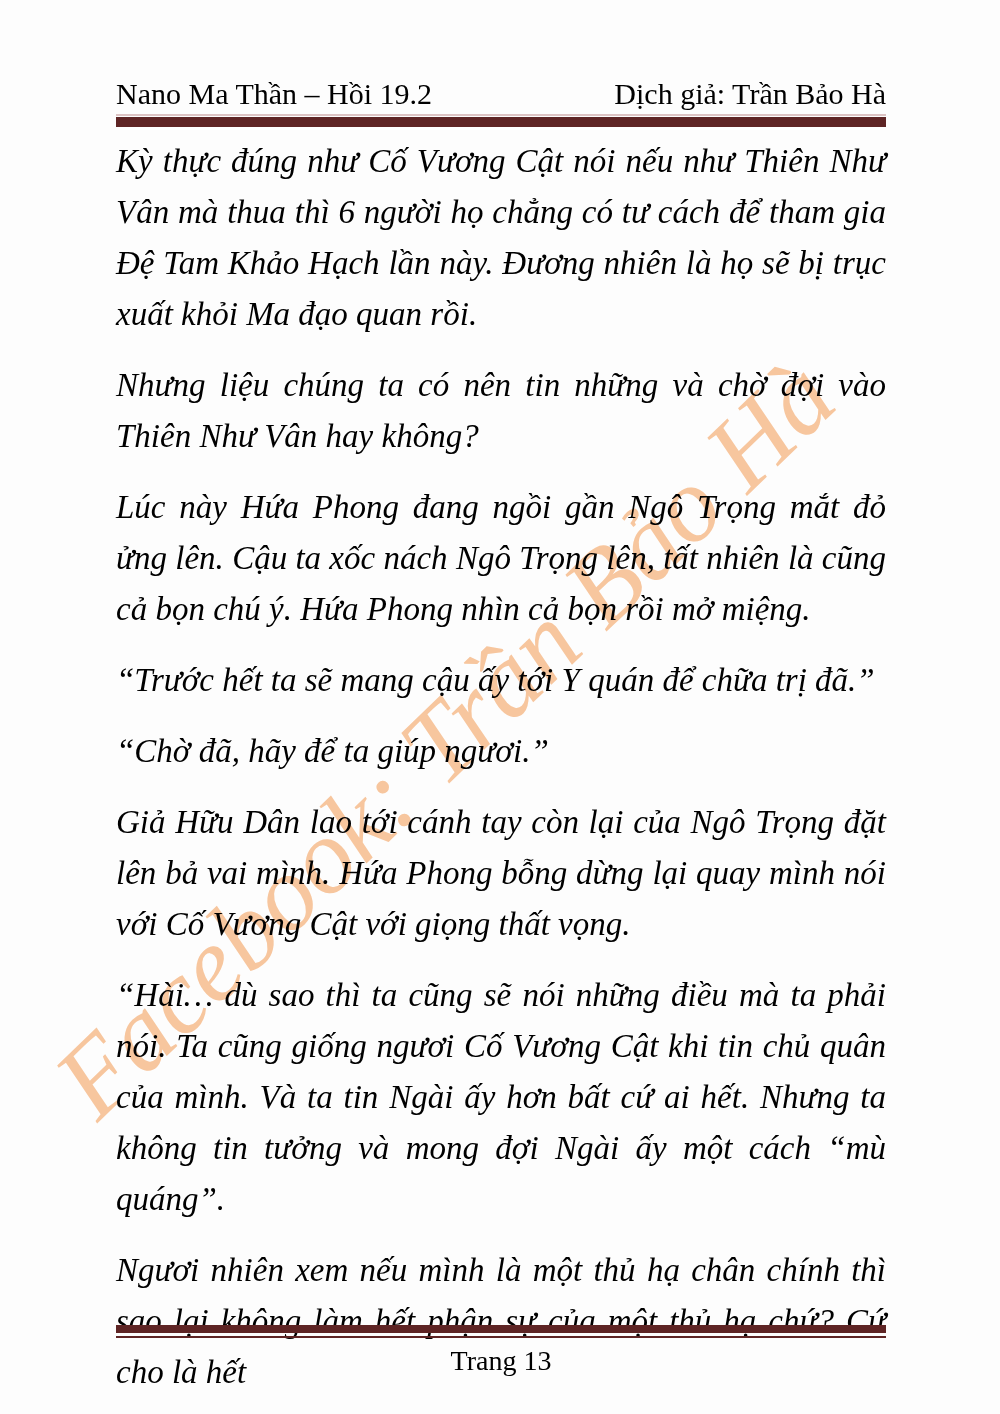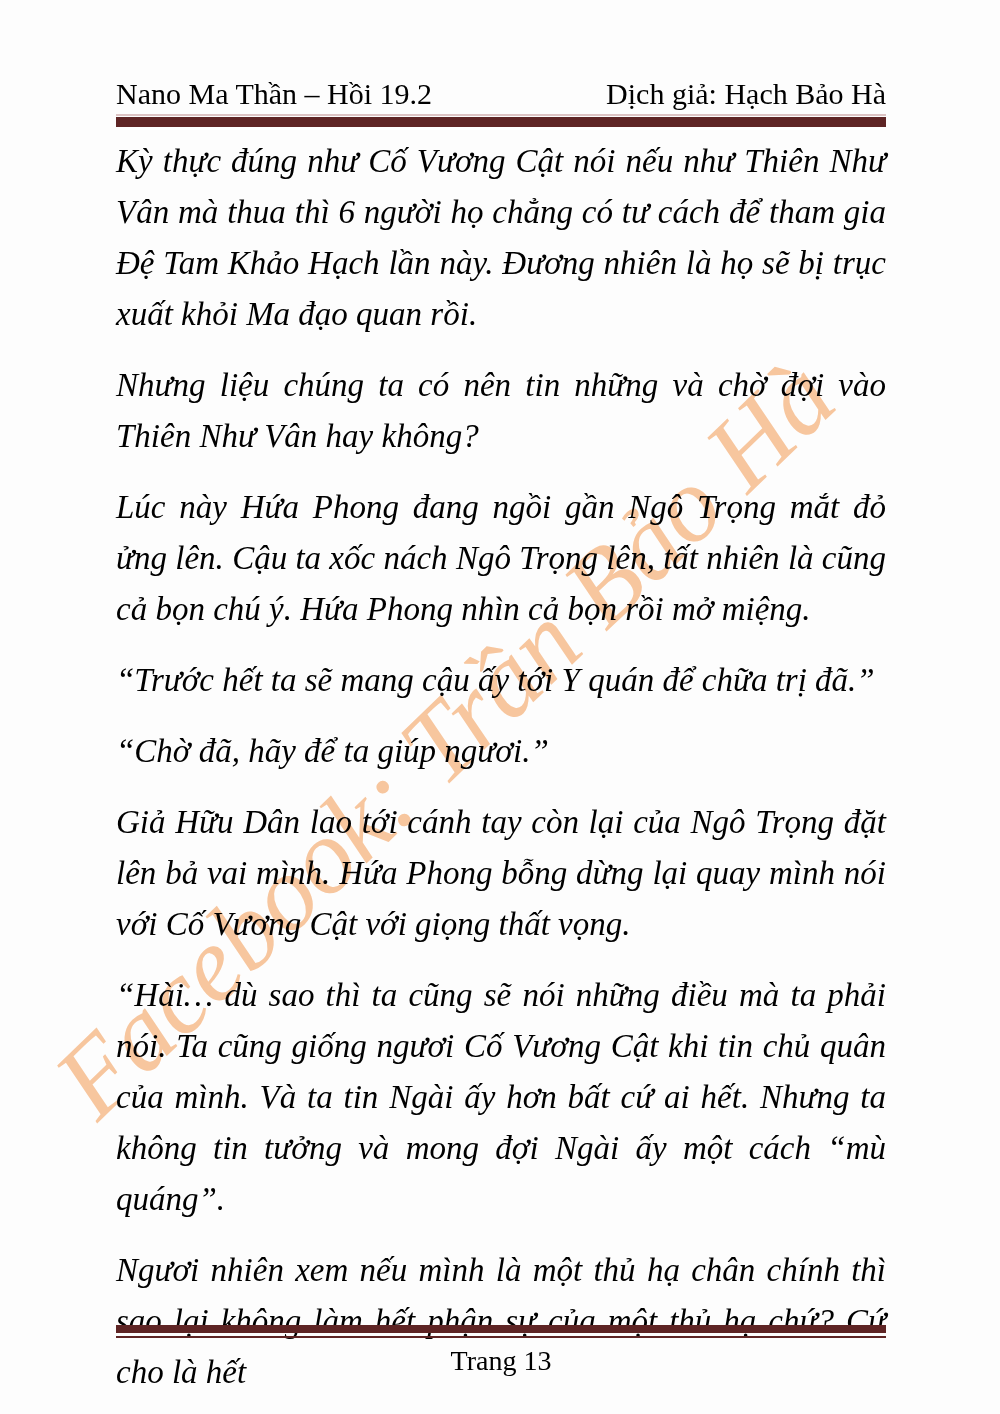--- a/index.html
+++ b/index.html
@@ -99,21 +99,21 @@
 
 <div class="page">
 
   <div class="watermark">Facebook: Trần Bảo Hà</div>
 
   <div class="layer">
 
     <div class="header">
       <div class="header-row">
         <span>Nano Ma Thần – Hồi 19.2</span>
-        <span>Dịch giả: Hạch Bảo Hà</span>
+        <span>Dịch giả: Trần Bảo Hà</span>
       </div>
       <div class="rule-thin-top"></div>
       <div class="rule-thick"></div>
     </div>
 
     <div class="content">
       <p>Kỳ thực đúng như Cố Vương Cật nói nếu như Thiên Như Vân mà thua thì 6 người họ chẳng có tư cách để tham gia Đệ Tam Khảo Hạch lần này. Đương nhiên là họ sẽ bị trục xuất khỏi Ma đạo quan rồi.</p>
       <p>Nhưng liệu chúng ta có nên tin những và chờ đợi vào Thiên Như Vân hay không?</p>
       <p>Lúc này Hứa Phong đang ngồi gần Ngô Trọng mắt đỏ ửng lên. Cậu ta xốc nách Ngô Trọng lên, tất nhiên là cũng cả bọn chú ý. Hứa Phong nhìn cả bọn rồi mở miệng.</p>
       <p>“Trước hết ta sẽ mang cậu ấy tới Y quán để chữa trị đã.”</p>

